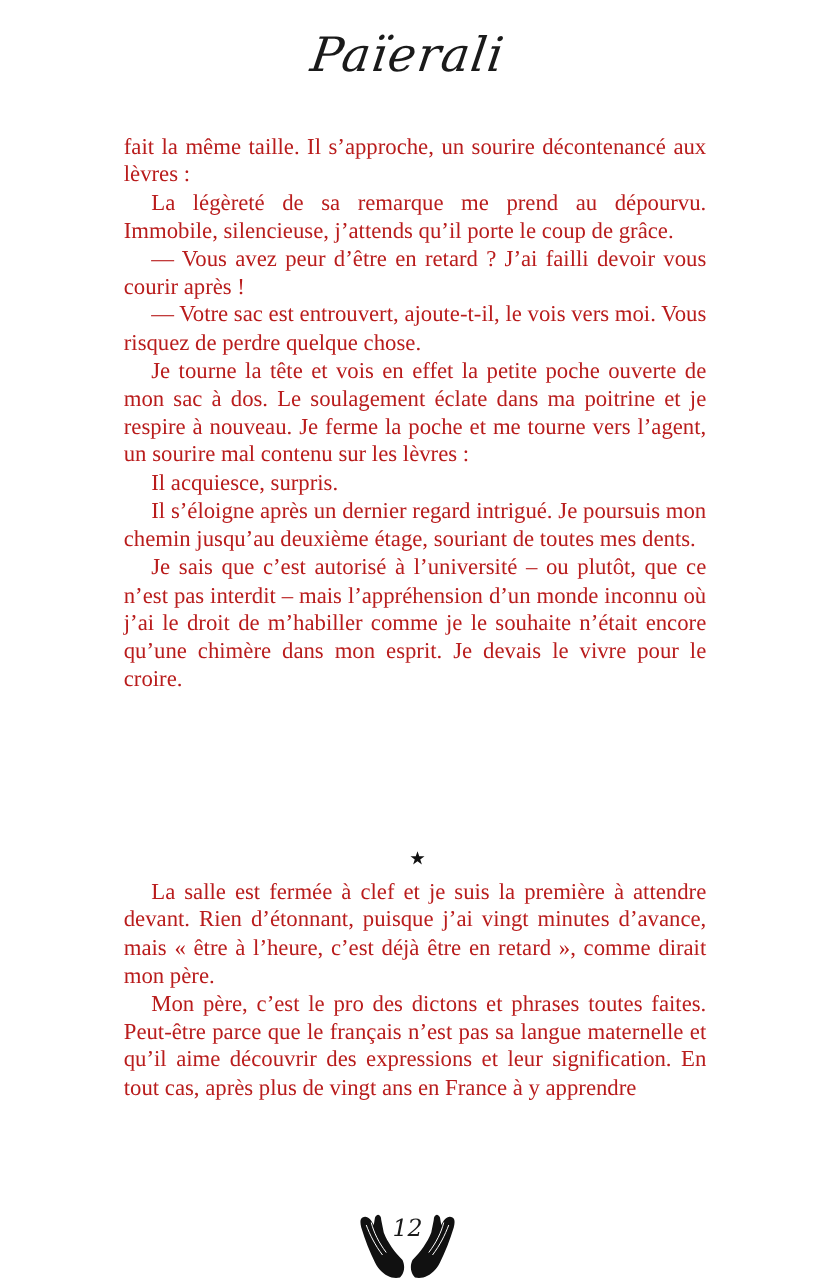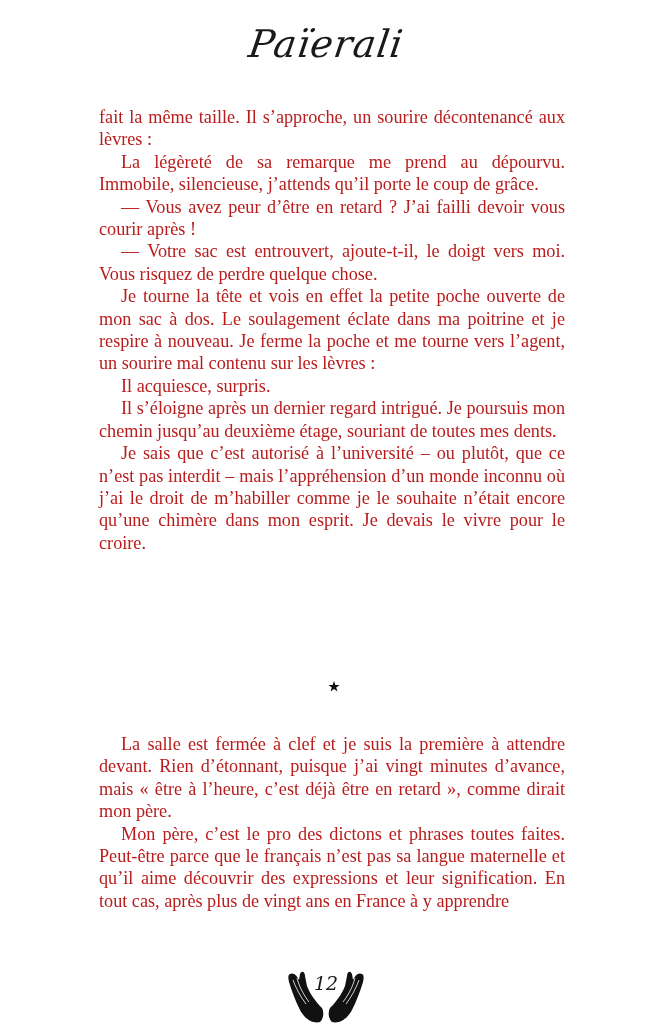--- a/index.html
+++ b/index.html
@@ -43,21 +43,21 @@
       margin-left: 11px;
     }
     .body-text p {
       margin: 0;
       text-indent: 22px;
     }
     .body-text p.noindent {
       text-indent: 0;
     }
     .block1 { top: 106px; }
-    .block2 { top: 733px; }
+    .block2 { top: 702px; }
     .separator {
       position: absolute;
       top: 664px;
       left: 300px;
       width: 50px;
       height: 40px;
     }
     .footer {
       position: absolute;
       top: 964px;
@@ -81,21 +81,21 @@
 <body>
 
 <div class="header">
   <span class="header-title">Païerali</span>
 </div>
 
 <div class="body-text block1">
   <p class="noindent">fait la même taille. Il s’approche, un sourire décontenancé aux lèvres :</p>
   <p>La légèreté de sa remarque me prend au dépourvu. Immobile, silencieuse, j’attends qu’il porte le coup de grâce.</p>
   <p>— Vous avez peur d’être en retard ? J’ai failli devoir vous courir après !</p>
-  <p>— Votre sac est entrouvert, ajoute-t-il, le doigt vers moi. Vous risquez de perdre quelque chose.</p>
+  <p>— Votre sac est entrouvert, ajoute-t-il, le vois vers moi. Vous risquez de perdre quelque chose.</p>
   <p>Je tourne la tête et vois en effet la petite poche ouverte de mon sac à dos. Le soulagement éclate dans ma poitrine et je respire à nouveau. Je ferme la poche et me tourne vers l’agent, un sourire mal contenu sur les lèvres :</p>
   <p>Il acquiesce, surpris.</p>
   <p>Il s’éloigne après un dernier regard intrigué. Je poursuis mon chemin jusqu’au deuxième étage, souriant de toutes mes dents.</p>
   <p>Je sais que c’est autorisé à l’université – ou plutôt, que ce n’est pas interdit – mais l’appréhension d’un monde inconnu où j’ai le droit de m’habiller comme je le souhaite n’était encore qu’une chimère dans mon esprit. Je devais le vivre pour le croire.</p>
 </div>
 
 <div class="separator">
   <svg width="50" height="40" viewBox="0 0 50 40">
     <path d="M24 4 A16 16 0 1 0 24 36 A13 13 0 1 1 24 4 Z" fill="#111"></path>
     <polygon points="34,17 35.4,21 39.6,21 36.2,23.5 37.5,27.5 34,25 30.5,27.5 31.8,23.5 28.4,21 32.6,21" fill="#111"></polygon>

